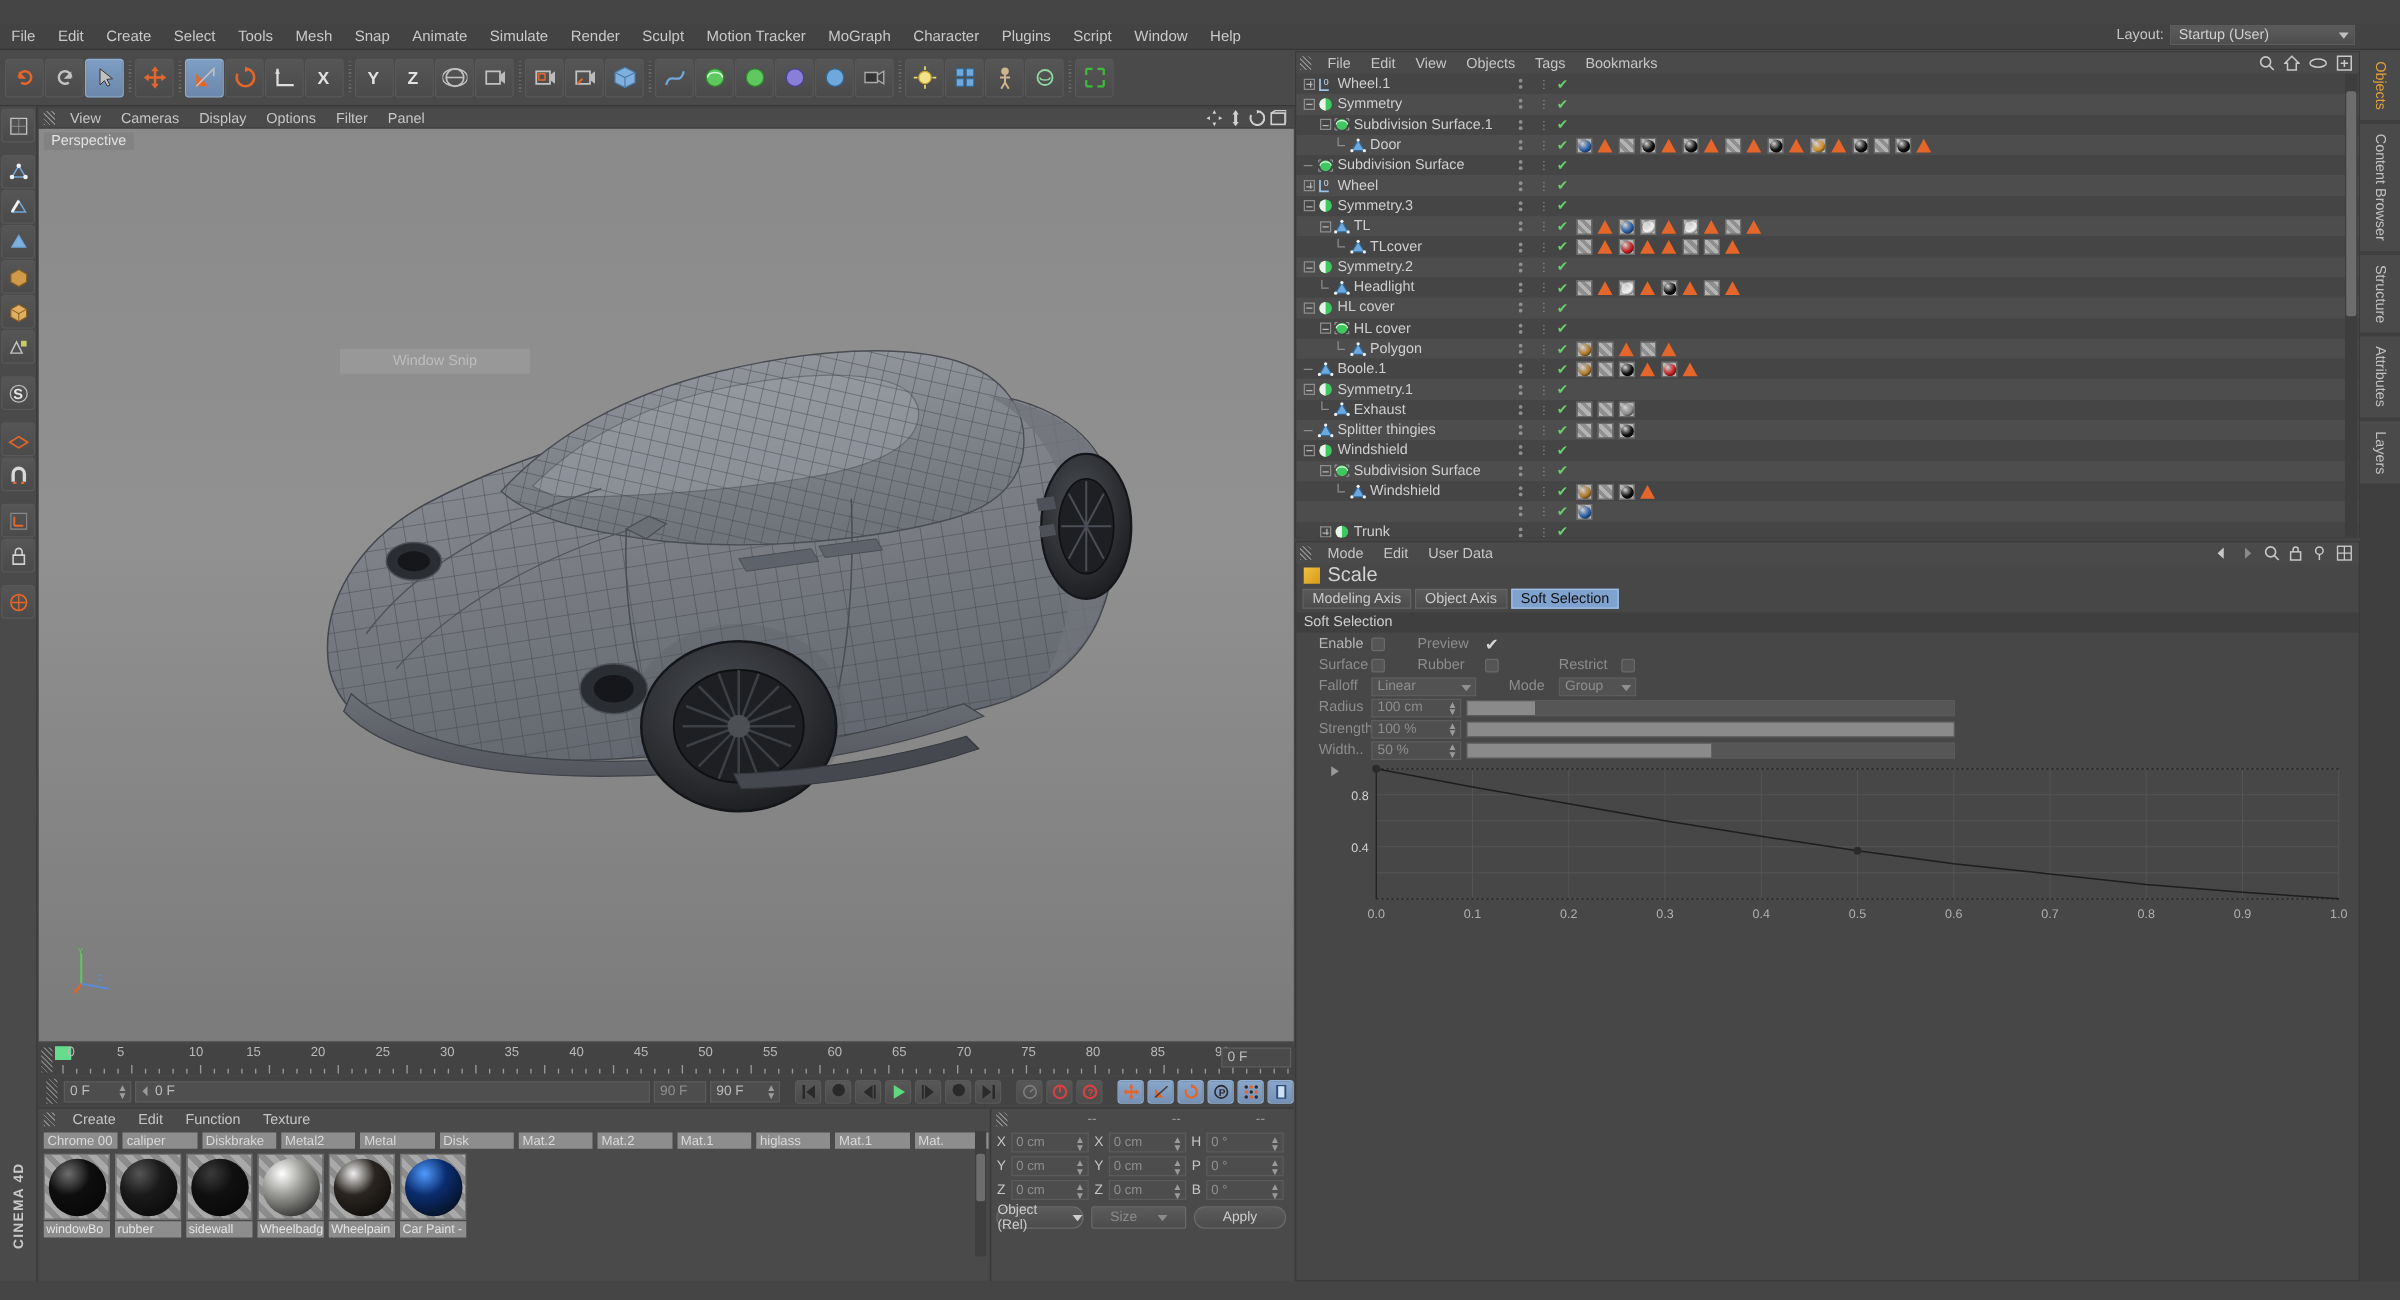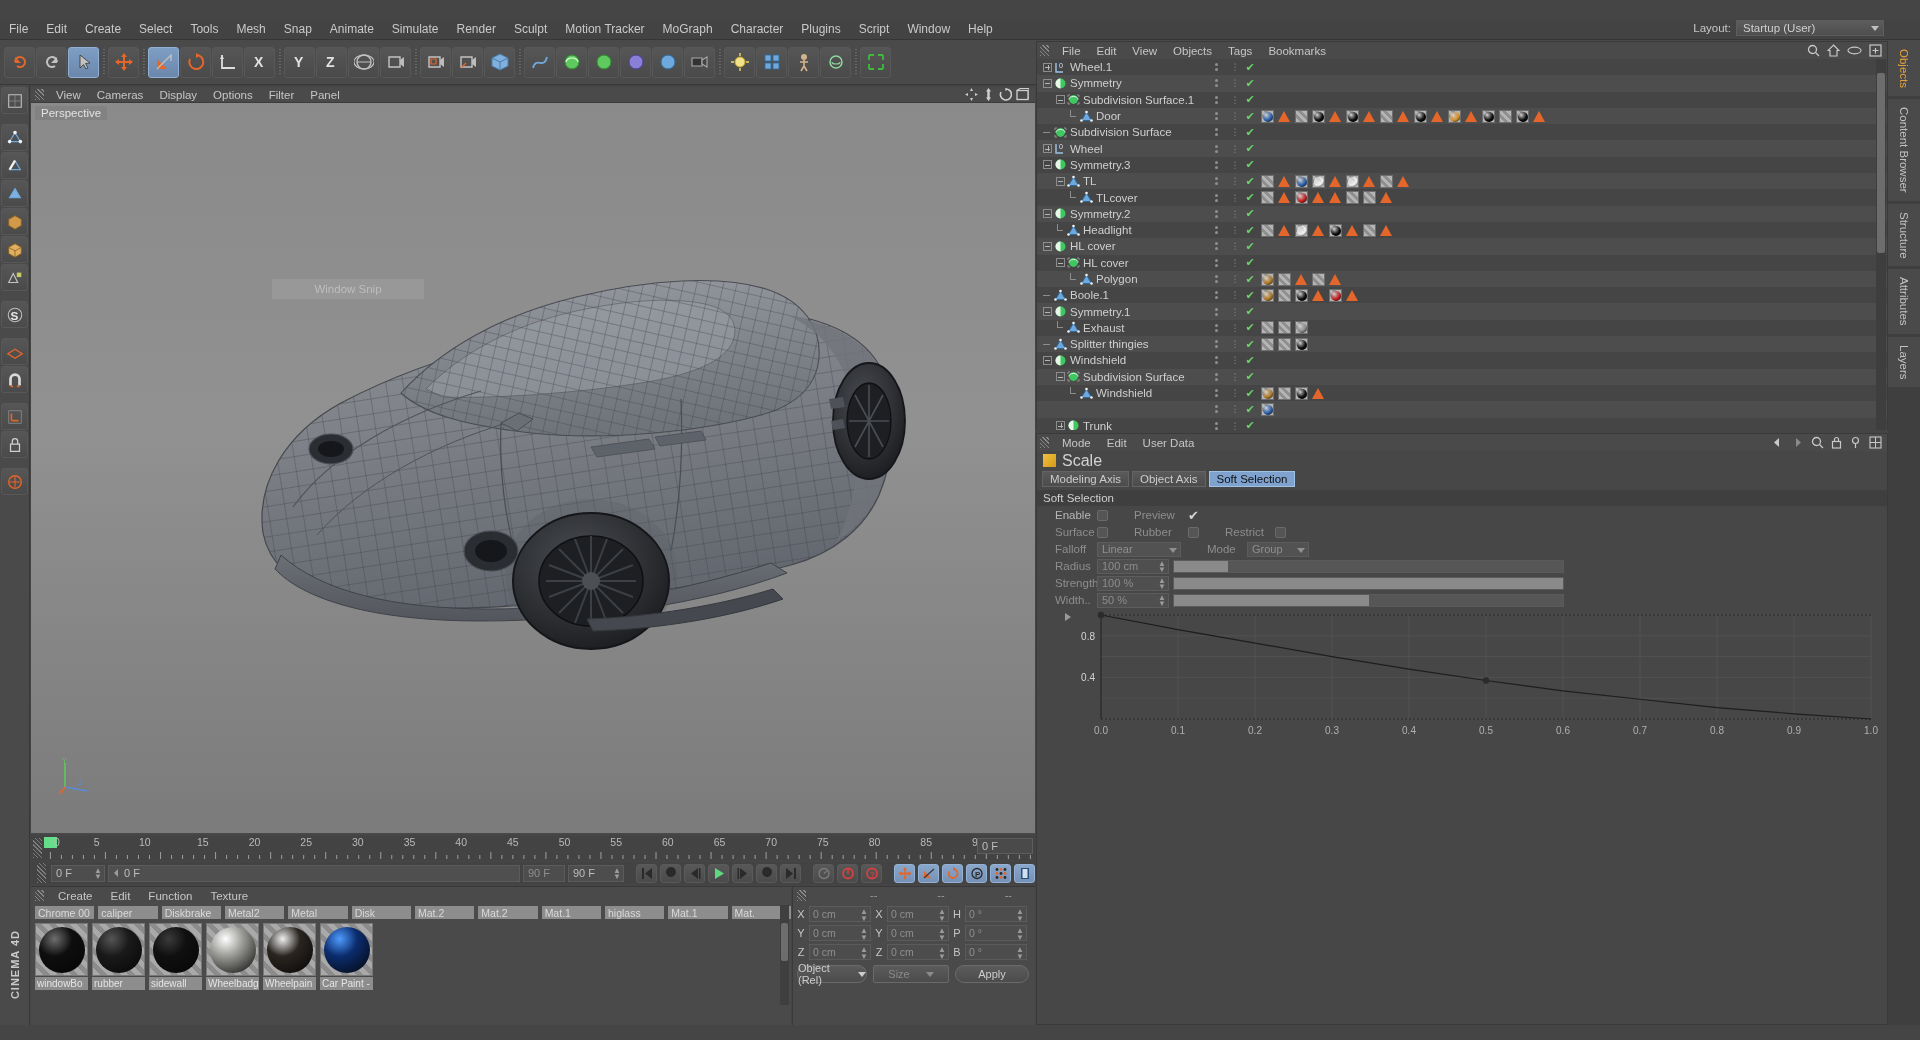--- a/index.html
+++ b/index.html
@@ -729,21 +729,21 @@
 
     </div>
   </div>
 
   <div class="timeline">
     <div class="tl-grip"></div>
     <div class="tl-track" id="tltrack">
       <div class="tl-green"></div>
     <div class="tl-num" style="left: 10px;">0</div>
         <div class="tl-num" style="left: 49.6667px;">5</div>
-        <div class="tl-num" style="left: 95px;">10</div>
+        <div class="tl-num" style="left: 107px;">10</div>
         <div class="tl-num" style="left: 153px;">15</div>
         <div class="tl-num" style="left: 204.667px;">20</div>
         <div class="tl-num" style="left: 256.333px;">25</div>
         <div class="tl-num" style="left: 308px;">30</div>
         <div class="tl-num" style="left: 359.667px;">35</div>
         <div class="tl-num" style="left: 411.333px;">40</div>
         <div class="tl-num" style="left: 463px;">45</div>
         <div class="tl-num" style="left: 514.667px;">50</div>
         <div class="tl-num" style="left: 566.333px;">55</div>
         <div class="tl-num" style="left: 618px;">60</div>
@@ -1856,21 +1856,21 @@
       <span class="cbox"></span>
       <span class="alabel dim" style="width:54px;margin-left:26px">Preview</span>
       <span style="color:#d5d5d5;font-size:13px;line-height:11px">✔</span>
     </div>
 
     <div class="arow">
       <span class="alabel dim" style="width:42px">Surface</span>
       <span class="cbox"></span>
       <span class="alabel dim" style="width:54px;margin-left:26px">Rubber</span>
       <span class="cbox"></span>
-      <span class="alabel dim" style="width:50px;margin-left:26px">Restrict</span>
+      <span class="alabel dim" style="width:50px;margin-left:48px">Restrict</span>
       <span class="cbox"></span>
     </div>
 
     <div class="arow">
       <span class="alabel dim" style="width:42px">Falloff</span>
       <span class="adrop" style="width:84px">
         <span>Linear</span>
         <i class="ar"></i>
       </span>
       <span class="alabel dim" style="width:40px;margin-left:26px">Mode</span>

